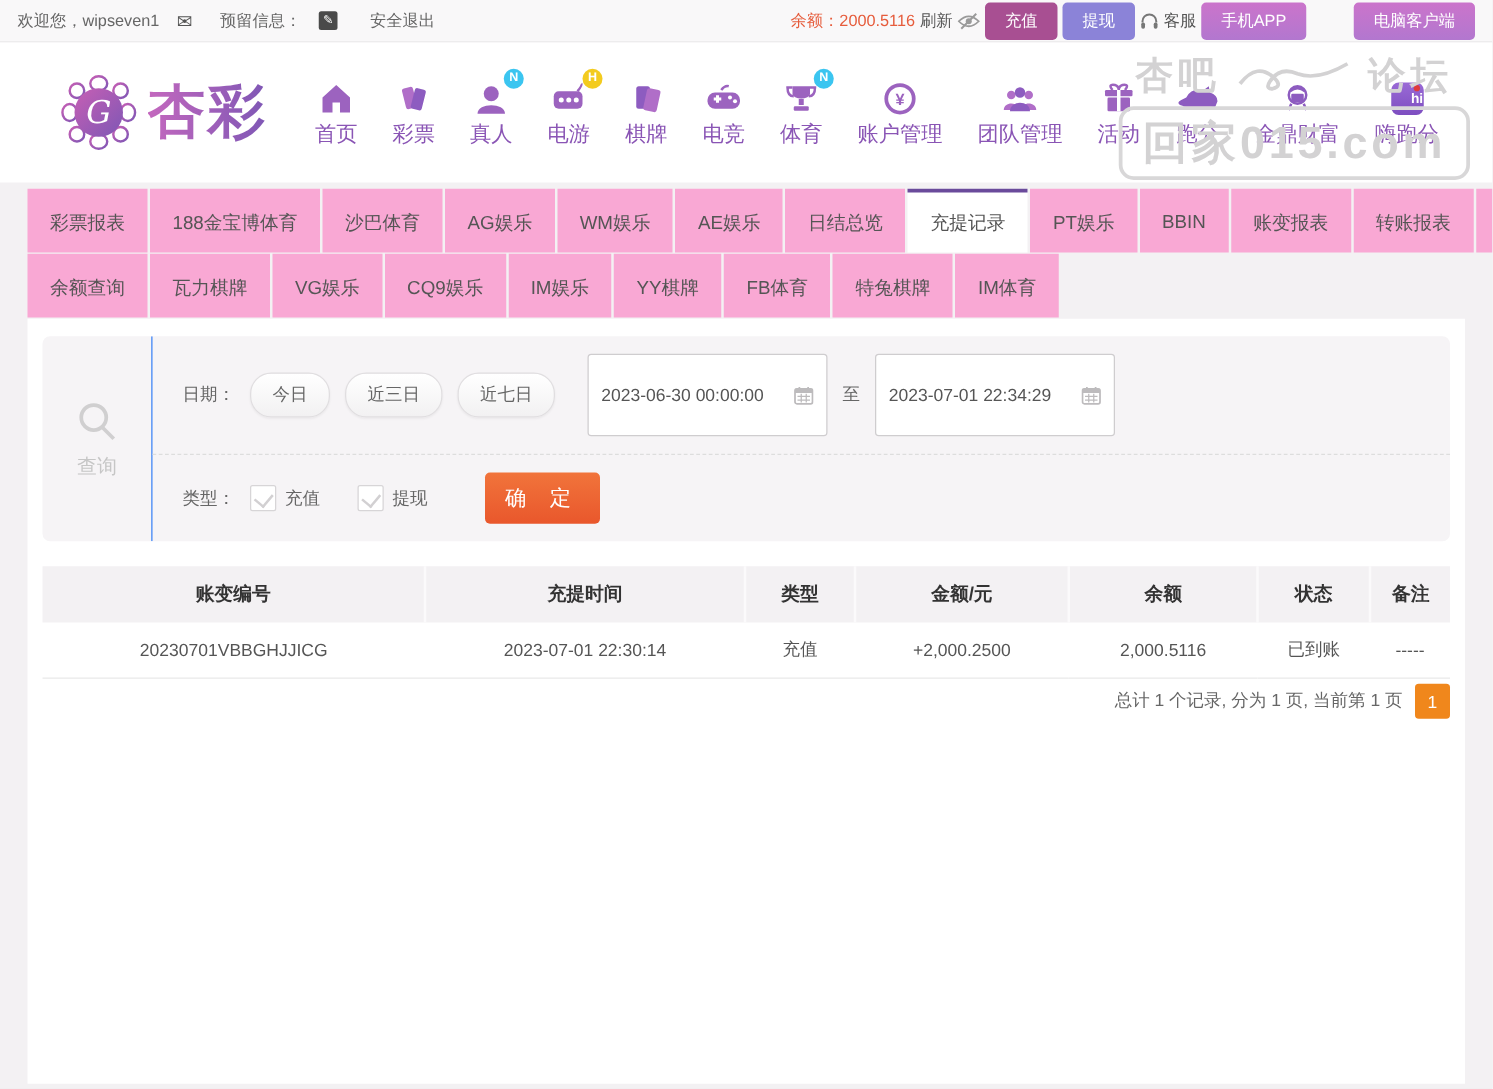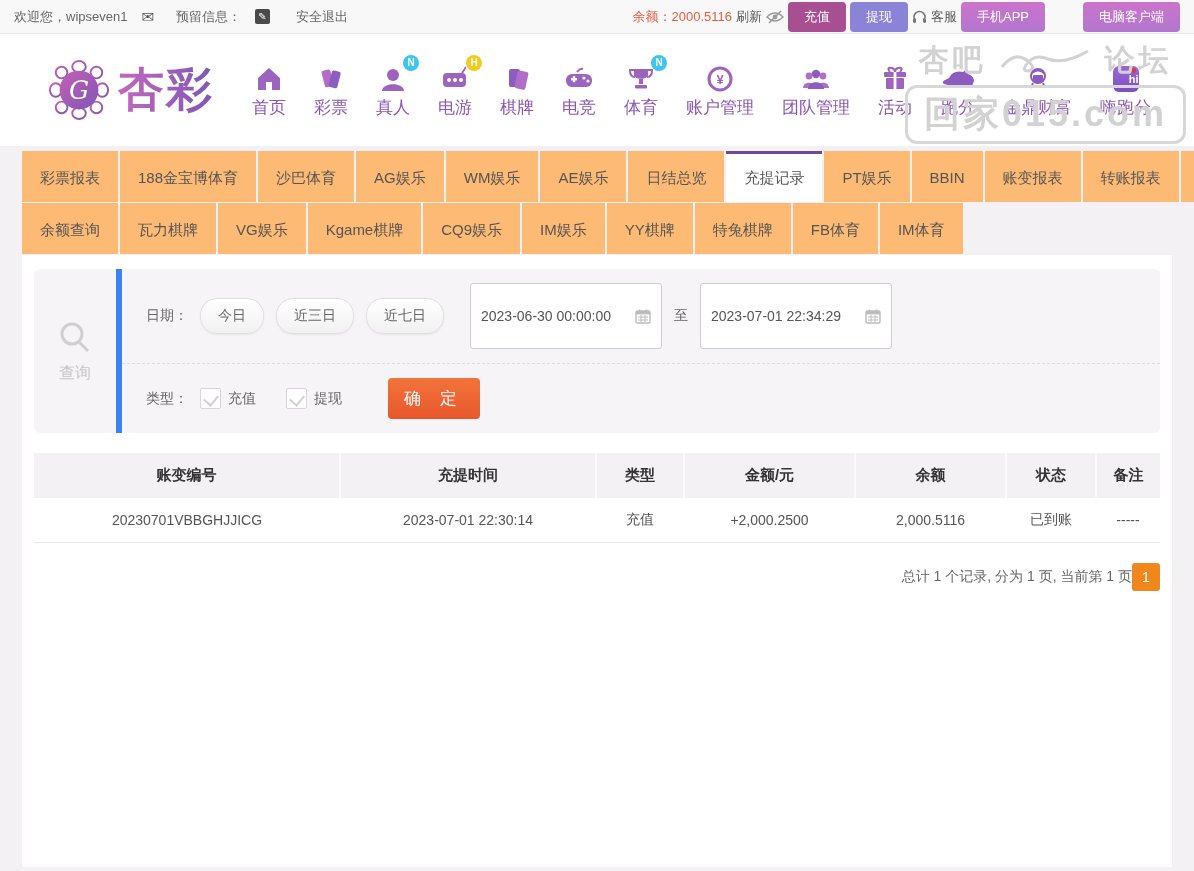--- a/index.html
+++ b/index.html
@@ -31,57 +31,57 @@
   .nav-item { display:flex; flex-direction:column; align-items:center; gap:4px; padding:0 12px; cursor:pointer; position:relative; }
   .nav-item .ni-icon { position:relative; height:30px; display:flex; align-items:flex-end; }
   .nav-item .lbl { font-size:17px; color:#8a55b5; white-space:nowrap; }
   .badge { position:absolute; top:-7px; right:-12px; width:16px; height:16px; border-radius:50%; color:#fff; font-size:10px; font-weight:bold; line-height:16px; text-align:center; }
   .badge-n { background:#3bc5f0; }
   .badge-h { background:#f3cb1f; }
   .hi-box { width:26px; height:26px; border-radius:6px; background:linear-gradient(180deg,#9a6ad6,#7d4ec0); color:#fff; font-weight:bold; font-size:11px; text-align:right; line-height:26px; position:relative; }
   .hi-dot { position:absolute; top:2px; right:3px; width:5px; height:5px; border-radius:50%; background:#e03a3a; }
 
   
-  .watermark { position:absolute; right:8px; top:6px; color:#d3d2d3; text-align:center; pointer-events:none; }
+  .watermark { position:absolute; right:18px; top:6px; color:#d3d2d3; text-align:center; pointer-events:none; }
   .wm-line1 { font-size:30px; font-weight:bold; letter-spacing:4px; display:flex; align-items:center; gap:14px; justify-content:center; }
   .wm-box { margin-top:4px; border:3px solid #d8d7d8; border-radius:12px; padding:2px 16px; font-size:36px; font-weight:bold; letter-spacing:3px; }
 
   
   .tabs-wrap { margin:5px 22px 0; }
   .tab-row { display:flex; }
-  .tab { background:#fdba74; color:#555; font-size:15px; padding:15px 18px 14px; margin:0 2px 1px 0; cursor:pointer; border-top:3px solid transparent; white-space:nowrap; }
+  .tab { background:#f9a8d4; color:#555; font-size:15px; padding:15px 18px 14px; margin:0 2px 1px 0; cursor:pointer; border-top:3px solid transparent; white-space:nowrap; }
   .tab.active { background:#fff; border-top:3px solid #6a4a9b; }
 
   
   .panel { margin:0 22px; background:#fff; height:612px; padding:14px 12px 0; }
 
   
   .search-box { background:#f6f4f6; border-radius:6px; display:flex; overflow:hidden; }
-  .query-side { width:88px; border-right:6px solid #3b82f6; display:flex; flex-direction:column; align-items:center; justify-content:center; gap:6px; color:#c6c6c6; font-size:16px; cursor:pointer; }
+  .query-side { width:88px; border-right:1px solid #3b82f6; display:flex; flex-direction:column; align-items:center; justify-content:center; gap:6px; color:#c6c6c6; font-size:16px; cursor:pointer; }
   .search-form { flex:1; }
   .form-row { display:flex; align-items:center; padding:14px 24px; gap:12px; font-size:14px; color:#666; }
   .form-row + .form-row { border-top:1px dashed #ddd; }
   .pill { background:linear-gradient(180deg,#ffffff,#f2f1f2); border:1px solid #e0dee0; border-radius:17px; padding:8px 17px; font-size:14px; color:#666; cursor:pointer; box-shadow:0 1px 2px rgba(0,0,0,0.06); font-family:inherit; }
   .date-input { background:#fff; border:1px solid #cfcdcf; border-radius:3px; padding:24px 10px; display:flex; align-items:center; gap:10px; font-size:14px; color:#555; width:192px; justify-content:space-between; cursor:text; }
   .chk-wrap { display:flex; align-items:center; gap:7px; margin-right:18px; cursor:pointer; }
   .chk { width:21px; height:21px; background:#fff; border:1px solid #d7d5d7; border-radius:2px; position:relative; }
   .chk::after { content:""; position:absolute; left:5px; top:3px; width:8px; height:11px; border:solid #d2d0d2; border-width:0 2px 2px 0; transform:rotate(40deg); }
   .btn-submit { background:linear-gradient(180deg,#f1743b,#e9572c); color:#fff; border:none; border-radius:4px; font-size:17px; padding:9px 16px; letter-spacing:7px; cursor:pointer; margin-left:16px; font-family:inherit; }
 
   
   table.rec { width:100%; border-collapse:collapse; margin-top:20px; }
   table.rec th { background:#f3f1f3; font-size:15px; color:#333; font-weight:bold; padding:13px 6px; border-right:2px solid #fbfafb; }
   table.rec th:last-child { border-right:none; }
   table.rec td { font-size:14px; color:#555; text-align:center; padding:13px 6px; border-bottom:1px solid #e9e9e9; }
   .c0{width:306px;} .c1{width:256px;} .c2{width:88px;} .c3{width:171px;} .c4{width:151px;} .c5{width:90px;}
   .amount-pos { color:#e43d3d; }
   .status-ok { color:#3da53a; }
 
   
-  .pager { display:flex; justify-content:flex-end; align-items:center; margin-top:20px; font-size:14px; color:#666; }
+  .pager { display:flex; justify-content:flex-end; align-items:center; gap:10px; margin-top:4px; font-size:14px; color:#666; }
   .page-btn { width:28px; height:28px; background:#f0871c; color:#fff; border:none; border-radius:3px; font-size:14px; cursor:pointer; font-family:inherit; }
 
   svg { display:block; }
 </style>
 </head>
 <body>
 
 <div class="page">
 
   <div class="topbar">
@@ -301,26 +301,25 @@
       <div class="tab">PT娱乐</div>
       <div class="tab">BBIN</div>
       <div class="tab">账变报表</div>
       <div class="tab">转账报表</div>
       <div class="tab">返点总额</div>
     </div>
     <div class="tab-row">
       <div class="tab">余额查询</div>
       <div class="tab">瓦力棋牌</div>
       <div class="tab">VG娱乐</div>
-      <div class="tab">Kgame棋牌</div>
       <div class="tab">CQ9娱乐</div>
       <div class="tab">IM娱乐</div>
       <div class="tab">YY棋牌</div>
+      <div class="tab">FB体育</div>
       <div class="tab">特兔棋牌</div>
-      <div class="tab">FB体育</div>
       <div class="tab">IM体育</div>
     </div>
   </div>
 
   <div class="panel">
 
     <div class="search-box">
       <div class="query-side">
         <svg width="38" height="38" viewBox="0 0 38 38">
             <circle cx="16" cy="15" r="10" fill="none" stroke="#d0cfd0" stroke-width="3"></circle>

